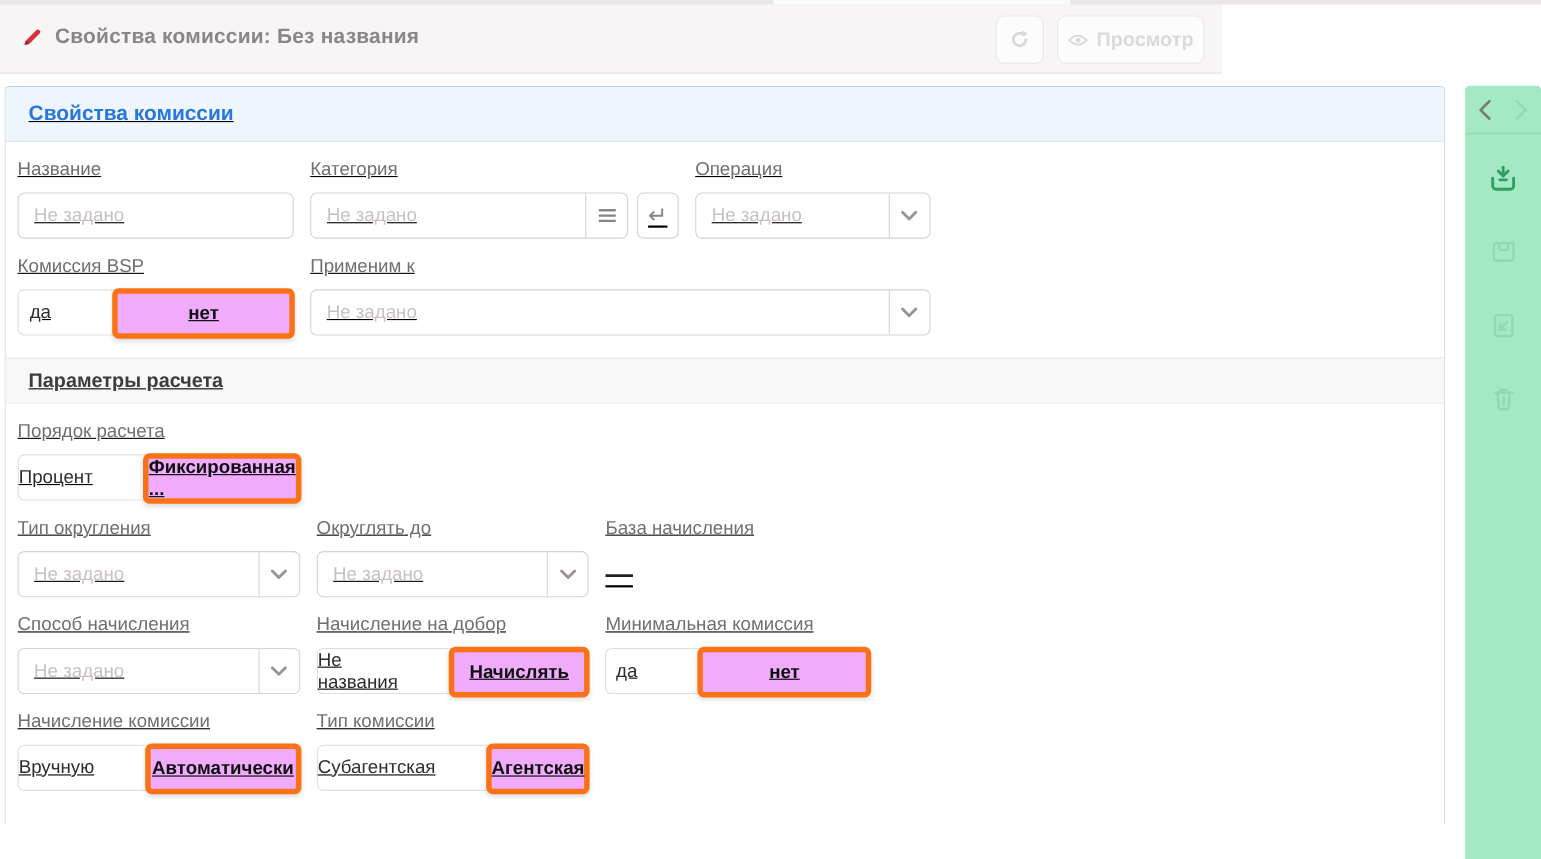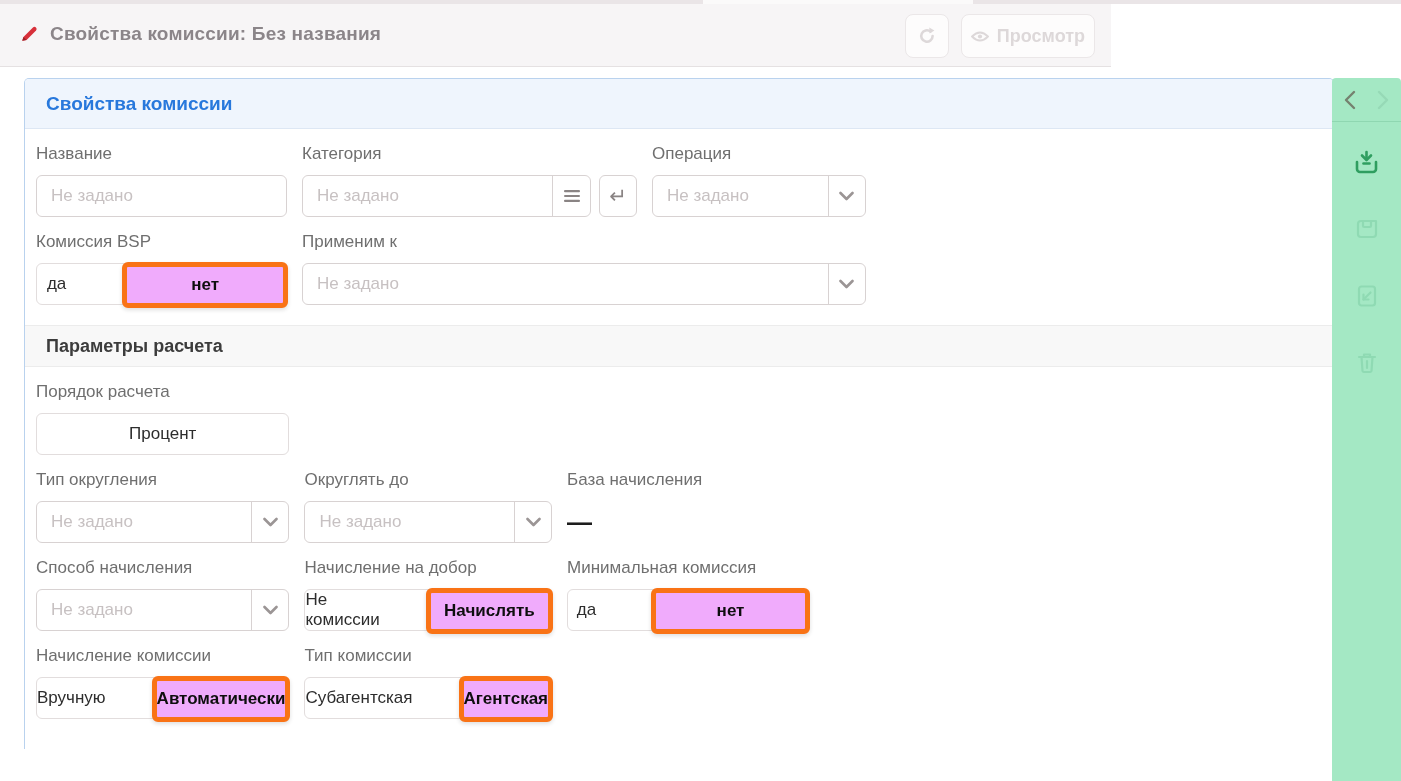--- a/index.html
+++ b/index.html
@@ -14,23 +14,23 @@
   .titlewrap { position:absolute; left:20px; top:0; height:67px; display:flex; align-items:center; gap:11px; }
   .page-title { font-size:19px; font-weight:bold; color:#8b8589; letter-spacing:.2px; }
   .topbtns { position:absolute; right:16px; top:14px; display:flex; gap:12px; }
   .tbtn { height:44px; background:#fdfcfc; border:1px solid #ebe7e8; border-radius:8px;
     display:flex; align-items:center; justify-content:center; gap:8px;
     color:#ddd8d9; font-size:18px; font-weight:600; cursor:default; }
   .tbtn.sq { width:44px; }
   .tbtn.wide { padding:0 9px; }
 
   
-  .panel { position:absolute; left:24px; top:78px; width:1310px; height:671px;
+  .panel { position:absolute; left:4px; top:78px; width:1310px; height:671px;
     background:#ffffff; border:1px solid #b9d2ee; border-bottom:none;
-    border-radius:5px 5px 0 0; overflow:hidden; }
+    border-radius:5px 5px 0 0; overflow:hidden;text-decoration:underline; }
   .panel-title { padding:14px 21px 13px 21px; background:#eff5fd;
     border-bottom:1px solid #dde7f4; color:#2878dc; font-size:19px; font-weight:bold; }
   .section-head { padding:10px 21px 9px 21px; background:#f8f8f8;
     border-top:1px solid #ececec; border-bottom:1px solid #ececec;
     color:#3c3c3c; font-size:18px; font-weight:bold; }
   .section-head.gap { margin-top:16px; }
 
   .form-grid { display:grid; grid-template-columns:1fr 1fr 1fr 1fr 1fr; column-gap:15px;
     padding:0 10px 4px 11px; }
   .field { margin-top:13px; }
@@ -182,20 +182,21 @@
   </div>
 
   <div class="section-head gap">Параметры расчета</div>
 
   <div class="form-grid">
 
     <div class="field c1 r1">
       <span class="flabel">Порядок расчета</span>
       <div class="toggle">
         <div class="seg">Процент</div>
+        <div class="seg selected">Фиксированная ...</div>
       </div>
     </div>
 
     <div class="field c1 r2">
       <span class="flabel">Тип округления</span>
       <div class="select">
         <span class="ph">Не задано</span>
         <span class="chev-zone">
           <span style="display:flex;">
             <svg width="15" height="10" viewBox="0 0 15 10">
@@ -235,21 +236,21 @@
                 <polyline points="1.5,2 7.5,8 13.5,2" fill="none" stroke="#9b9595" stroke-width="2.6" stroke-linecap="round" stroke-linejoin="round"></polyline>
               </svg>
           </span>
         </span>
       </div>
     </div>
 
     <div class="field c2 r3">
       <span class="flabel">Начисление на добор</span>
       <div class="toggle">
-        <div class="seg">Не комиссии</div>
+        <div class="seg">Не названия</div>
         <div class="seg selected">Начислять</div>
       </div>
     </div>
 
     <div class="field c3 r3">
       <span class="flabel">Минимальная комиссия</span>
       <div class="toggle">
         <div class="seg">да</div>
         <div class="seg selected">нет</div>
       </div>

